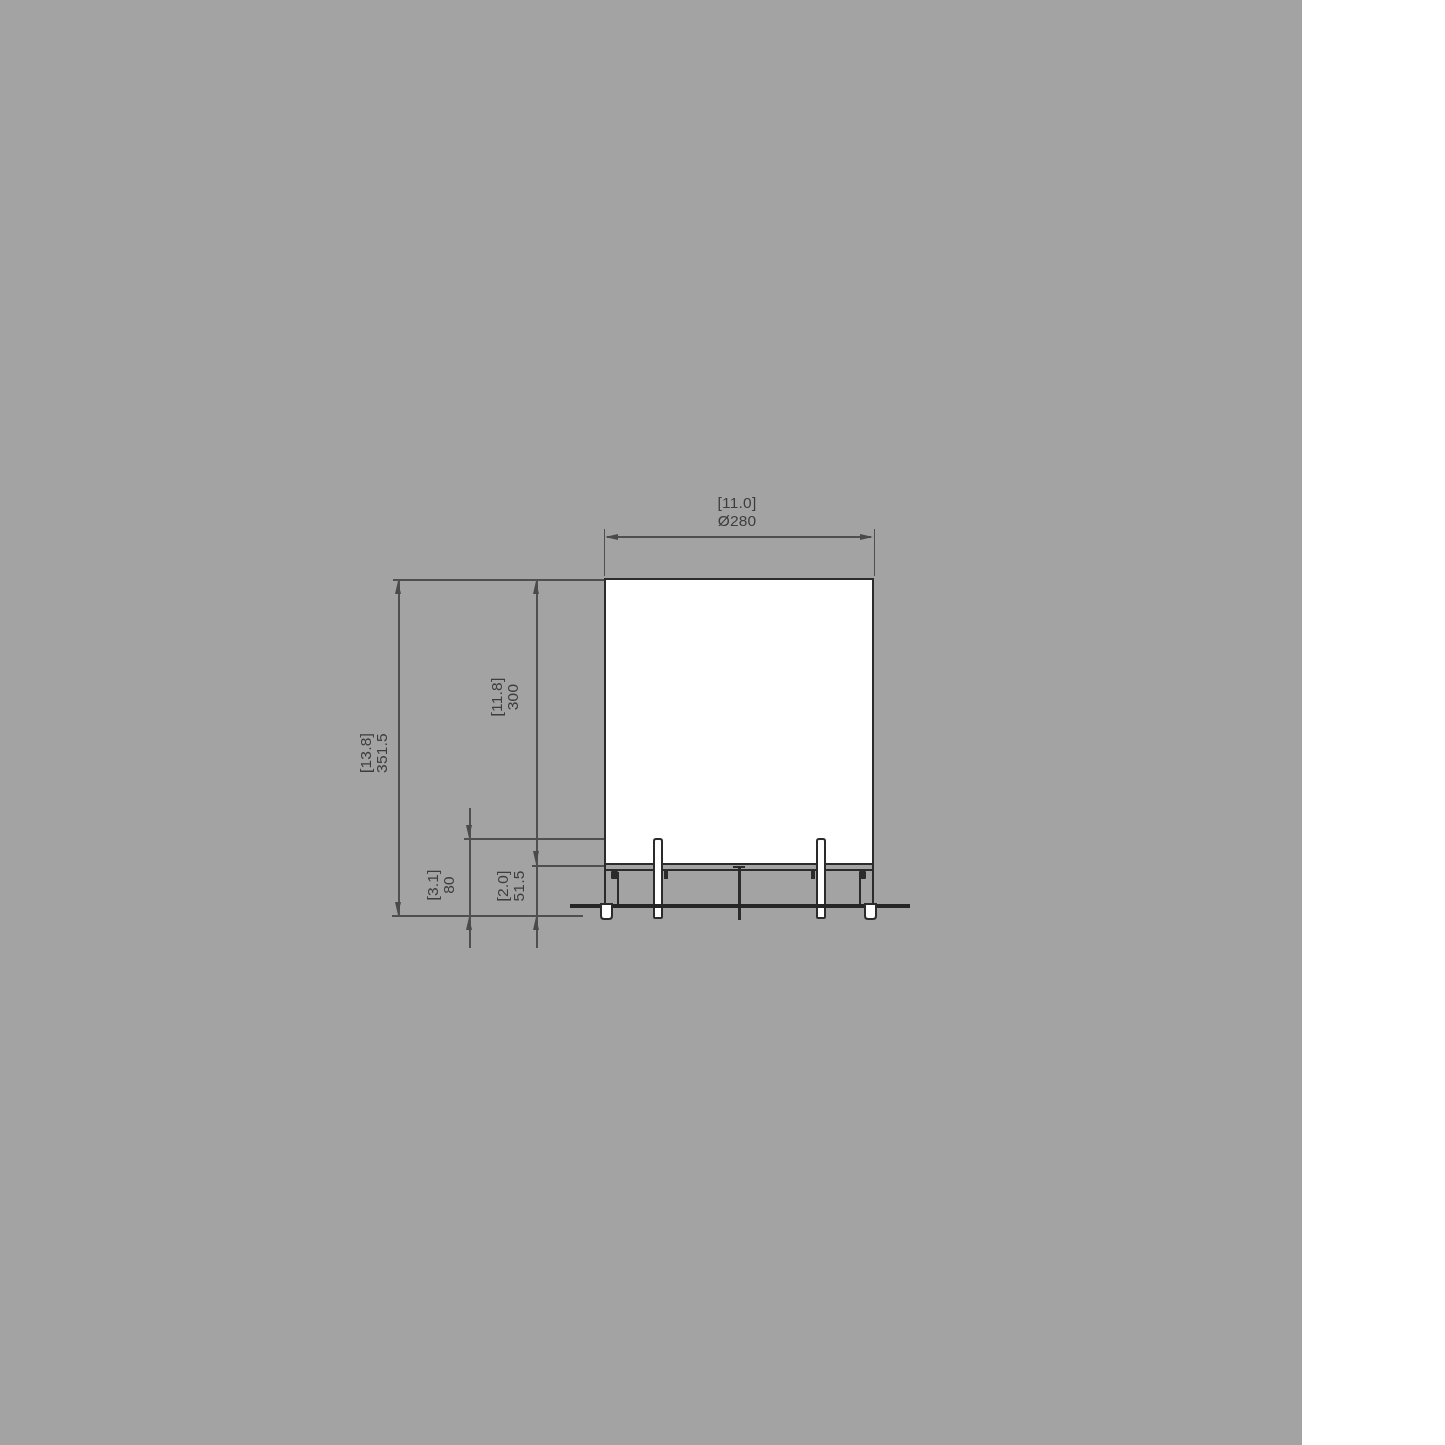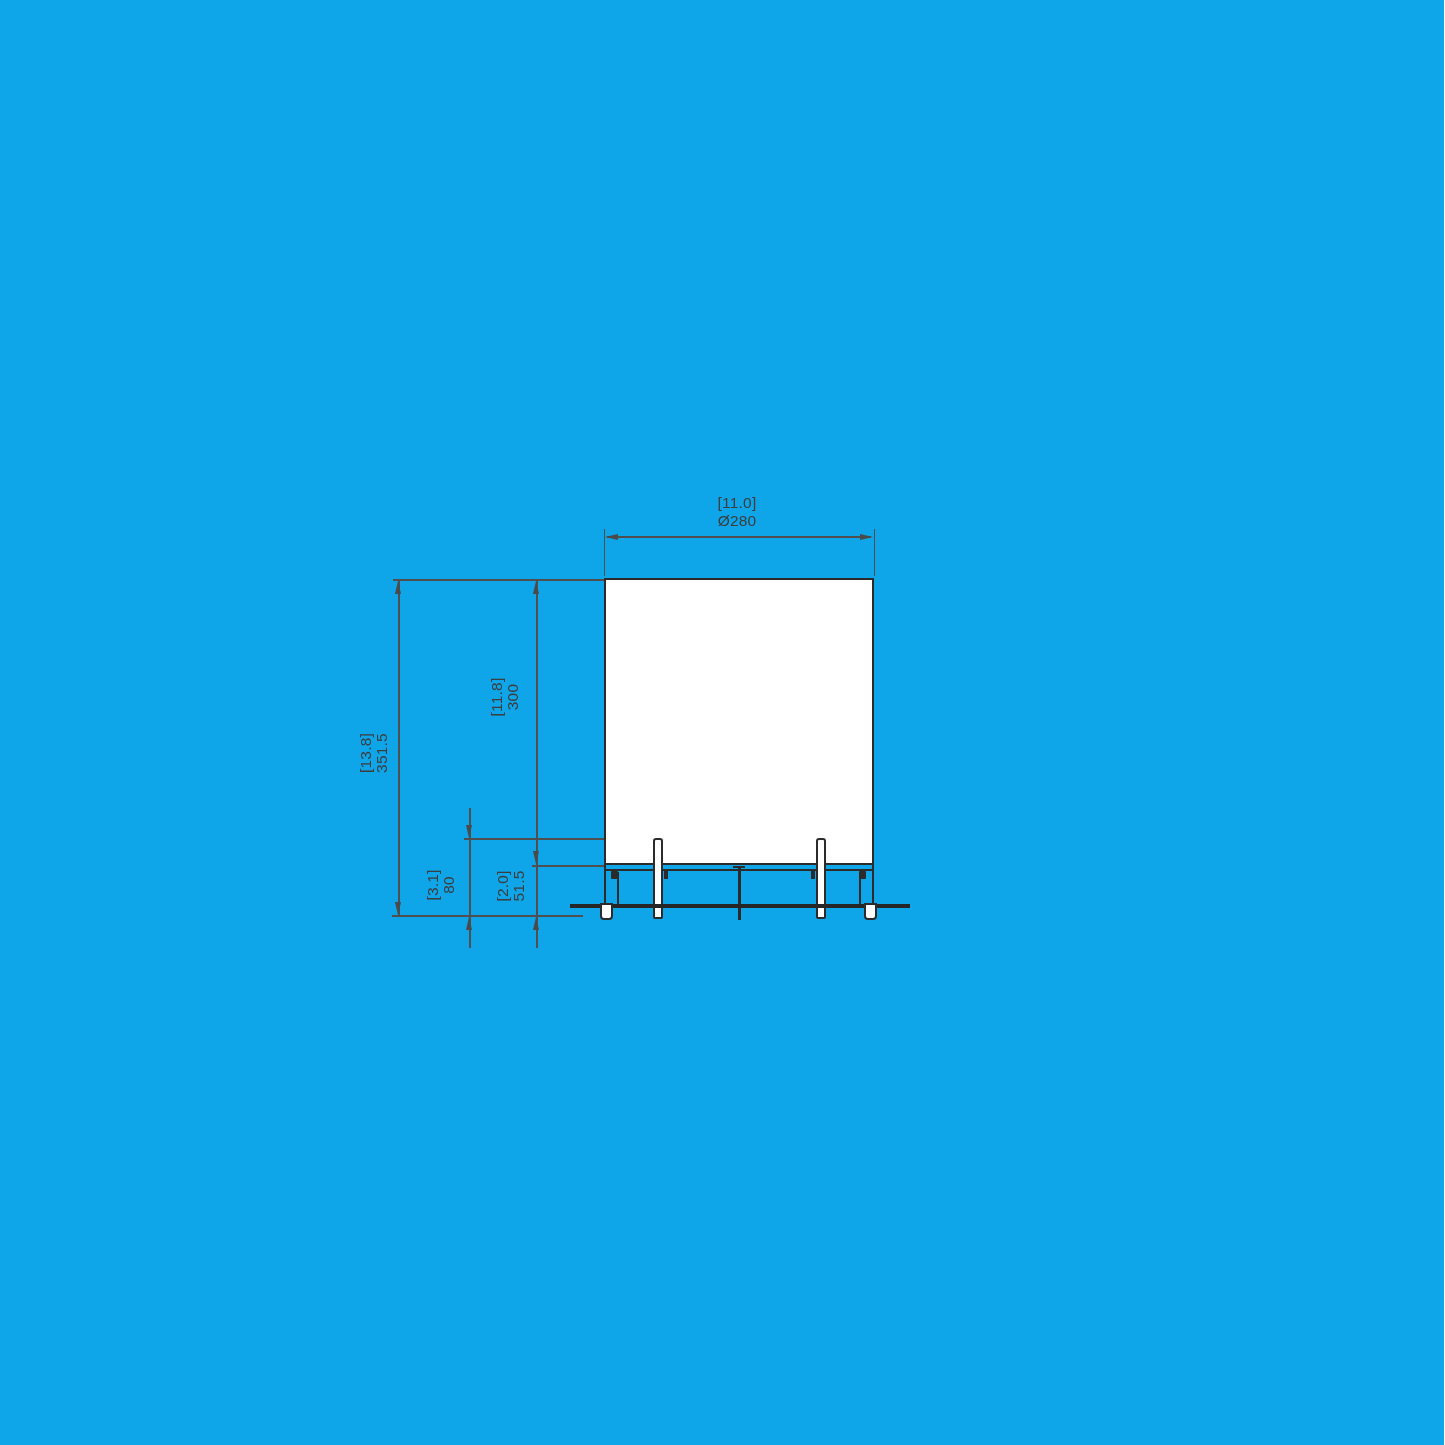--- a/index.html
+++ b/index.html
@@ -1,19 +1,19 @@
 <!DOCTYPE html>
 <html><head>
 <meta charset="utf-8">
 <style>
   html,body{margin:0;padding:0;background:#ffffff;}
   .canvas{
     position:relative;
-    width:1444px;height:1445px;
-    background:#0ea5e9;
+    width:1302px;height:1445px;
+    background:#a3a3a3;
     font-family:"Liberation Sans", sans-serif;
     overflow:hidden;
   }
   
   .obj{position:absolute;background:#2b2b2b;}
   .outline{position:absolute;border:2px solid #2b2b2b;background:#ffffff;box-sizing:border-box;}
   
   .dim{position:absolute;background:#4f4f4f;}
   
   .ar{position:absolute;width:0;height:0;}

